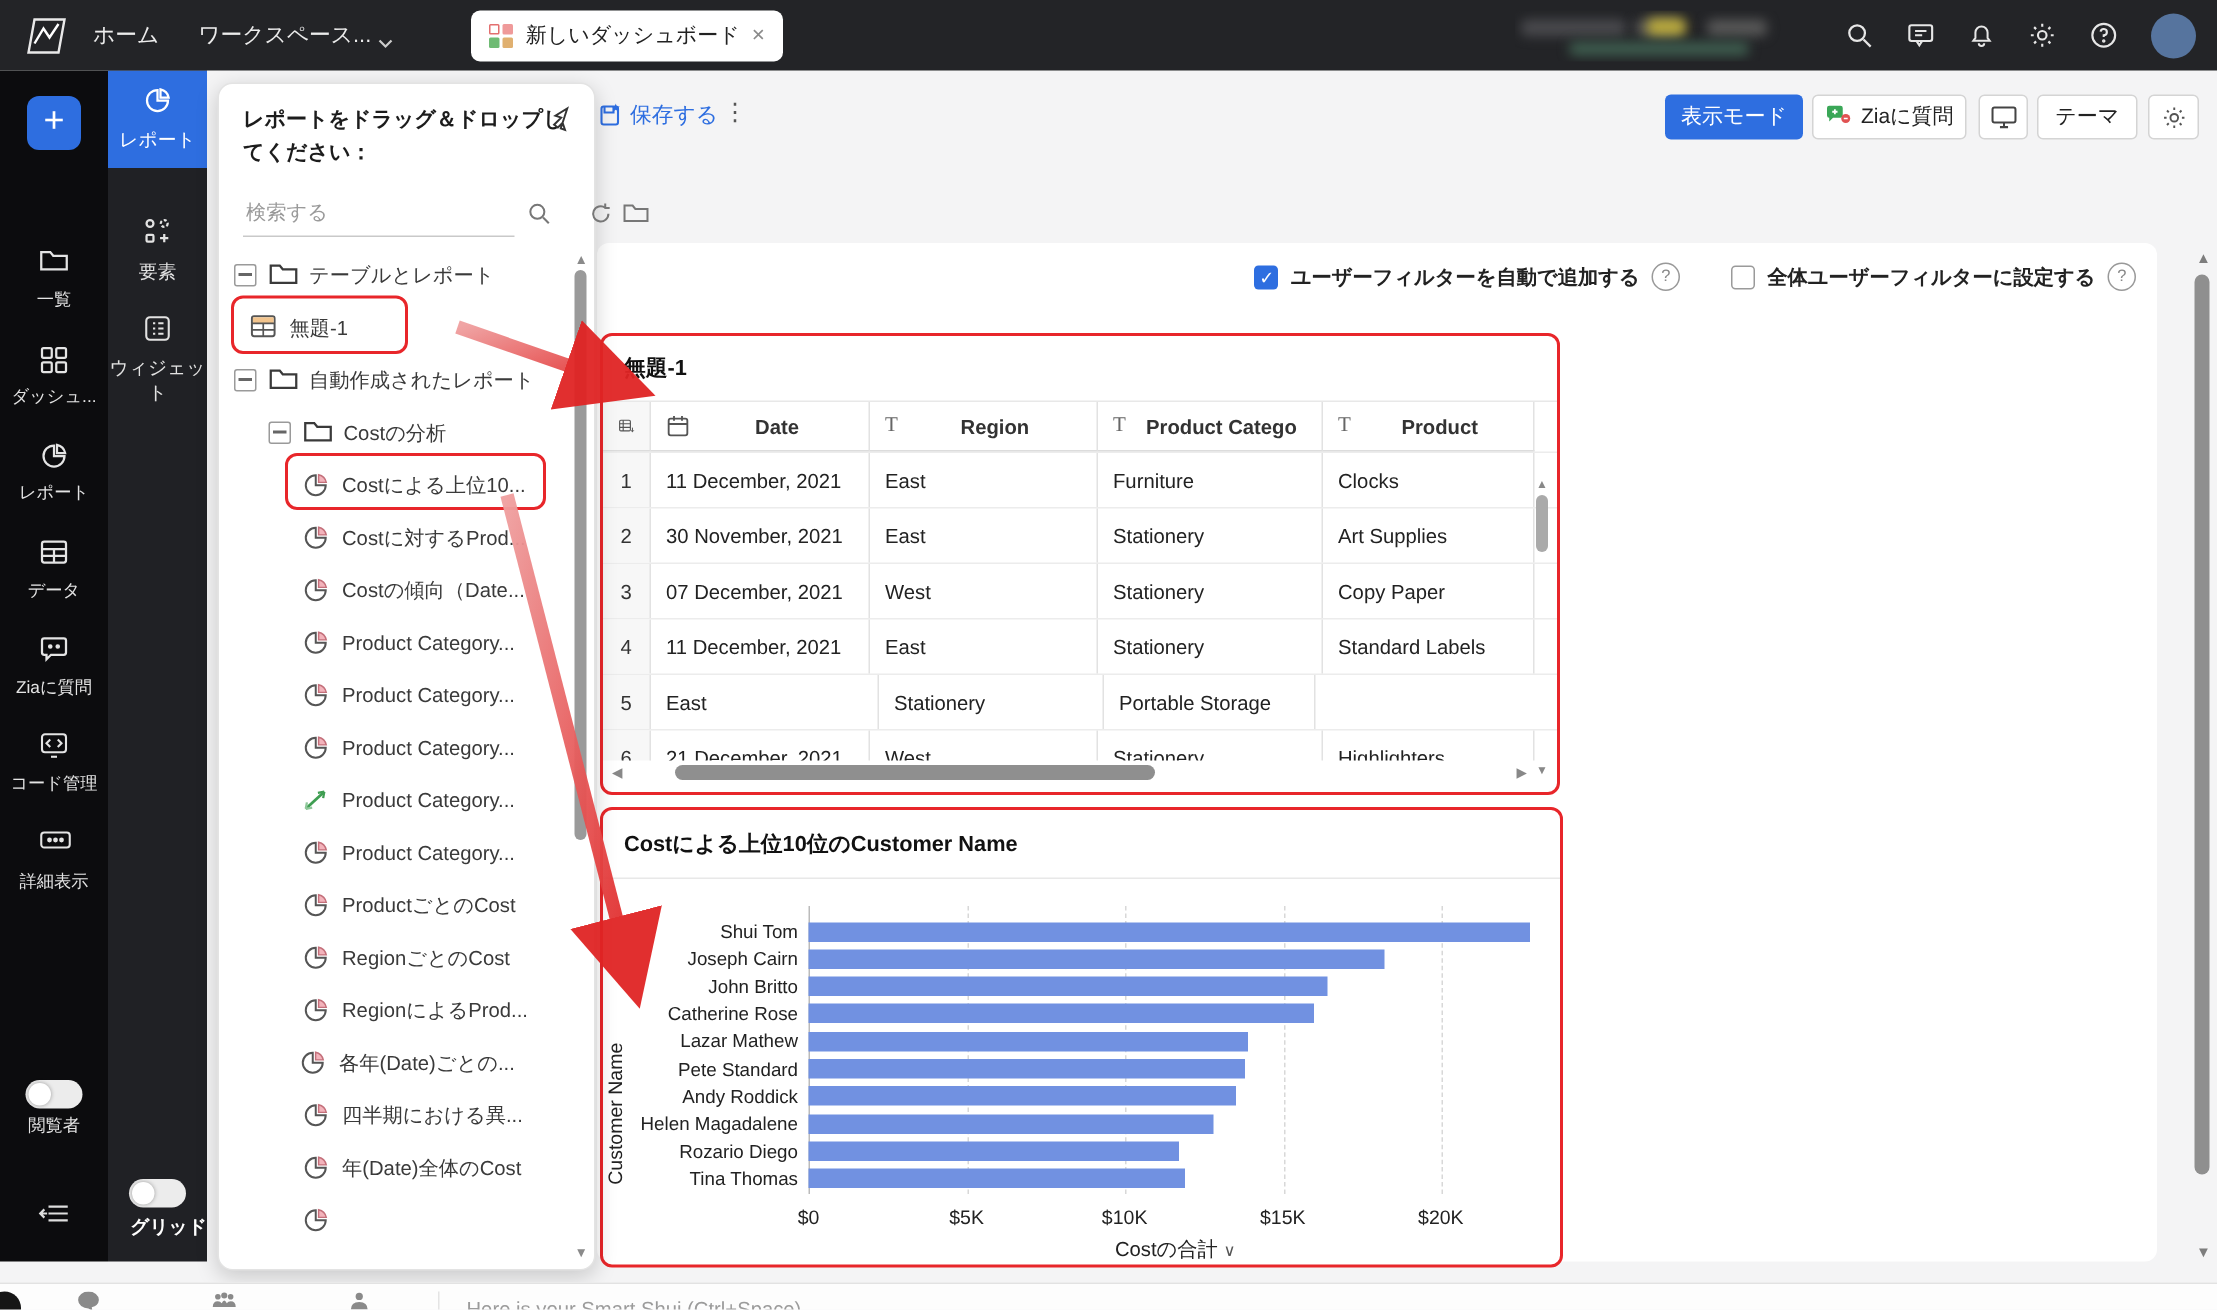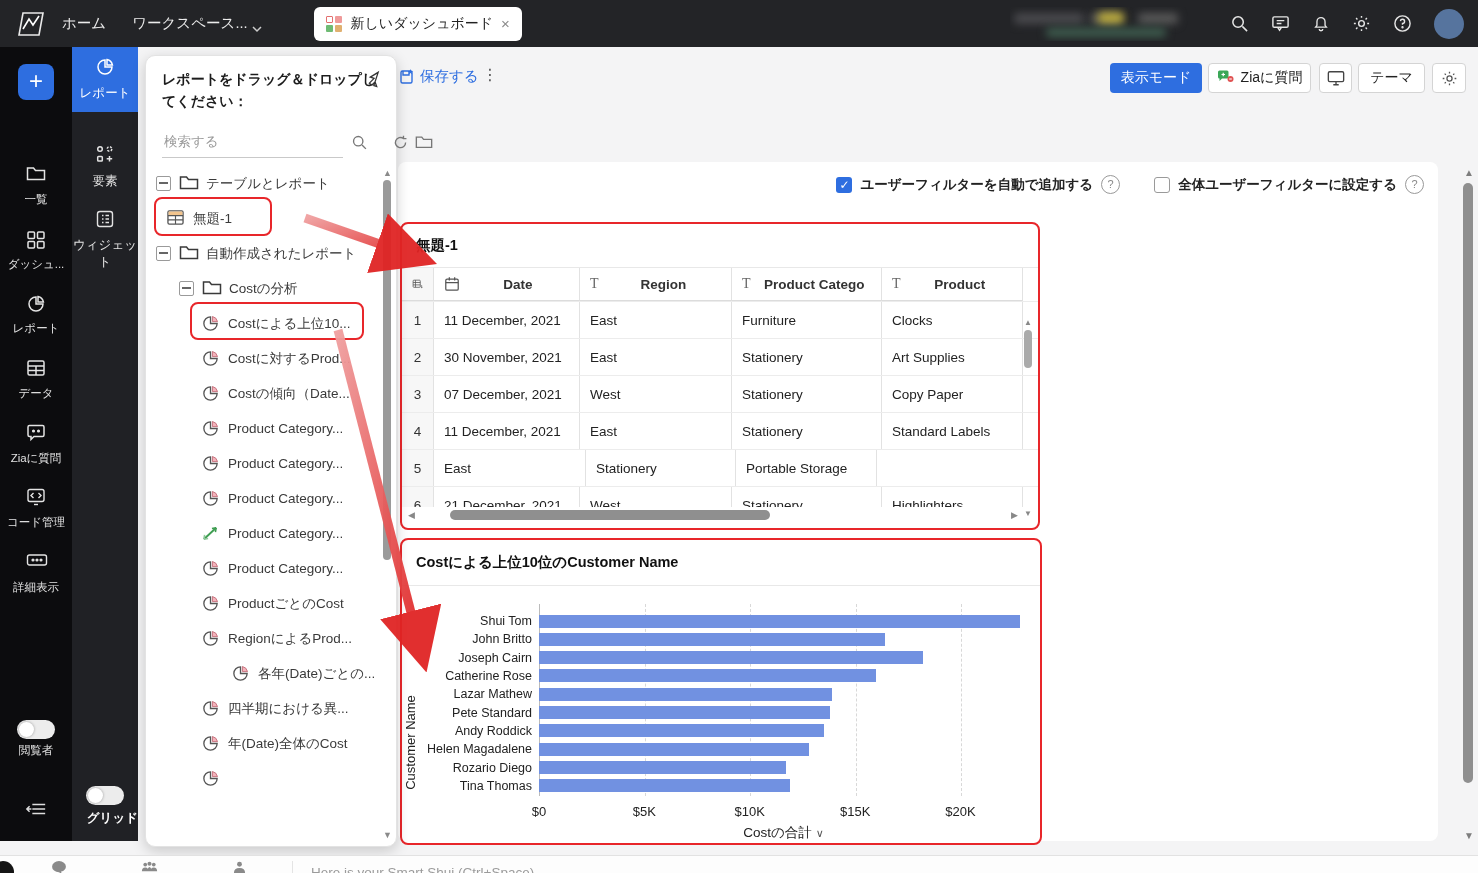--- a/index.html
+++ b/index.html
@@ -449,29 +449,29 @@
         <div class="gline" style="left: 86.2069%;"></div>
       </div>
     <div id="rows">
         <div class="crow">
           <div class="clab">Shui Tom</div>
           <div class="cbarzone">
             <div class="cbar" title="Shui Tom: $22800" style="width: 98.2759%;"></div>
           </div>
         </div>
         <div class="crow">
+          <div class="clab">Joseph Cairn</div>
+          <div class="cbarzone">
+            <div class="cbar" title="Joseph Cairn: $18200" style="width: 78.4483%;"></div>
+          </div>
+        </div>
+        <div class="crow">
           <div class="clab">John Britto</div>
           <div class="cbarzone">
             <div class="cbar" title="John Britto: $16400" style="width: 70.6897%;"></div>
-          </div>
-        </div>
-        <div class="crow">
-          <div class="clab">Joseph Cairn</div>
-          <div class="cbarzone">
-            <div class="cbar" title="Joseph Cairn: $18200" style="width: 78.4483%;"></div>
           </div>
         </div>
         <div class="crow">
           <div class="clab">Catherine Rose</div>
           <div class="cbarzone">
             <div class="cbar" title="Catherine Rose: $16000" style="width: 68.9655%;"></div>
           </div>
         </div>
         <div class="crow">
           <div class="clab">Lazar Mathew</div>
@@ -674,23 +674,32 @@
         </span>
         <span>ProductごとのCost</span>
       </div>
       <div class="tree-row" style="padding-left: 55px;">
         <span class="t-ico">
           <svg width="19" height="19" viewBox="0 0 20 20">
             <path d="M10 3 A7 7 0 1 0 17 10 L10 10 Z" fill="none" stroke="#555" stroke-width="1.4"></path>
             <path d="M12 2.6 A7 7 0 0 1 17.4 8 L12 8 Z" fill="#f3b3bb" stroke="#c4707b" stroke-width="1"></path>
           </svg>
         </span>
+        <span>RegionごとのCost</span>
+      </div>
+      <div class="tree-row" style="padding-left: 55px;">
+        <span class="t-ico">
+          <svg width="19" height="19" viewBox="0 0 20 20">
+            <path d="M10 3 A7 7 0 1 0 17 10 L10 10 Z" fill="none" stroke="#555" stroke-width="1.4"></path>
+            <path d="M12 2.6 A7 7 0 0 1 17.4 8 L12 8 Z" fill="#f3b3bb" stroke="#c4707b" stroke-width="1"></path>
+          </svg>
+        </span>
         <span>RegionによるProd...</span>
       </div>
-      <div class="tree-row" style="padding-left: 85px;">
+      <div class="tree-row" style="padding-left: 53px;">
         <span class="t-ico">
           <svg width="19" height="19" viewBox="0 0 20 20">
             <path d="M10 3 A7 7 0 1 0 17 10 L10 10 Z" fill="none" stroke="#555" stroke-width="1.4"></path>
             <path d="M12 2.6 A7 7 0 0 1 17.4 8 L12 8 Z" fill="#f3b3bb" stroke="#c4707b" stroke-width="1"></path>
           </svg>
         </span>
         <span>各年(Date)ごとの...</span>
       </div>
       <div class="tree-row" style="padding-left: 55px;">
         <span class="t-ico">

